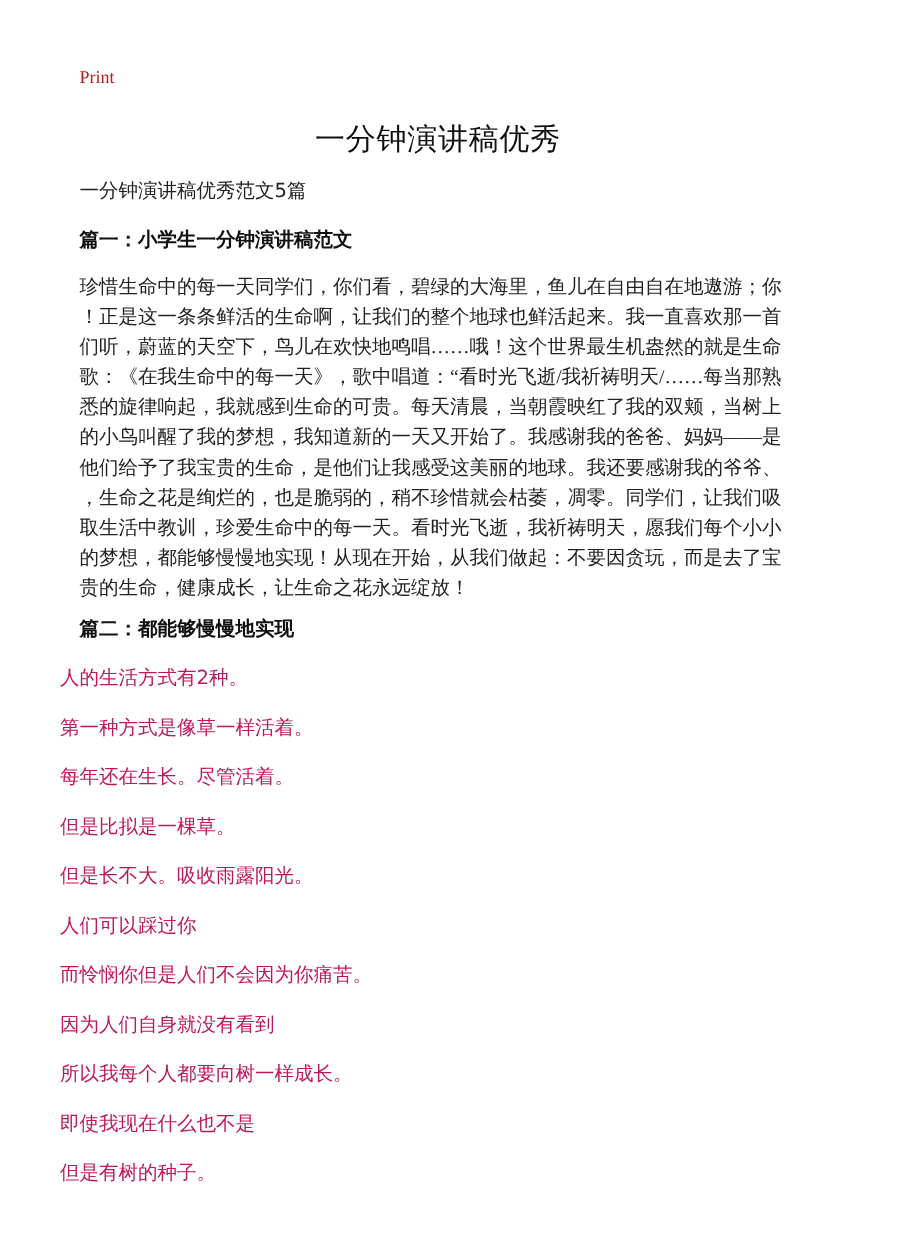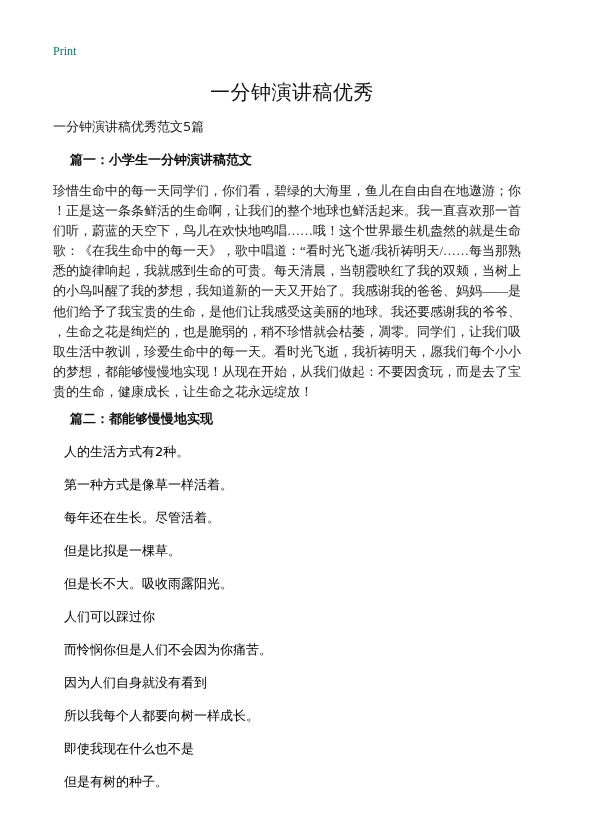--- a/index.html
+++ b/index.html
@@ -14,21 +14,21 @@
       overflow: hidden;
       color: #111111;
       font-family: "DejaVu Sans", sans-serif;
     }
     .print-link {
       position: absolute;
       left: 53px;
       top: 44px;
       font-family: "Liberation Serif", serif;
       font-size: 12px;
-      color: #0f766e;
+      color: #b91c1c;
     }
     .doc-title {
       position: absolute;
       left: 0;
       width: 584px;
       top: 79px;
       text-align: center;
       font-size: 20px;
       color: #111;
       letter-spacing: 0.5px;
@@ -39,40 +39,39 @@
       top: 118px;
       font-size: 13px;
       color: #222;
     }
     .section-heading {
       position: absolute;
       left: 53px;
       font-size: 13px;
       font-weight: bold;
       color: #111;
-      margin-left: 17px;
     }
     .para {
       position: absolute;
       left: 53px;
       width: 495px;
       font-size: 13px;
       line-height: 20.1px;
       color: #222;
     }
     .para .line {
       display: block;
       white-space: nowrap;
       font-family: Liberation Serif, serif;
     }
     .short-line {
       position: absolute;
-      left: 64px;
+      left: 40px;
       font-size: 13px;
-      color: #000000;
+      color: #be185d;
       white-space: nowrap;
     }
   </style>
 </head>
 <body>
 
 <div class="print-link">Print</div>
 
 <div class="doc-title">一分钟演讲稿优秀</div>
 

